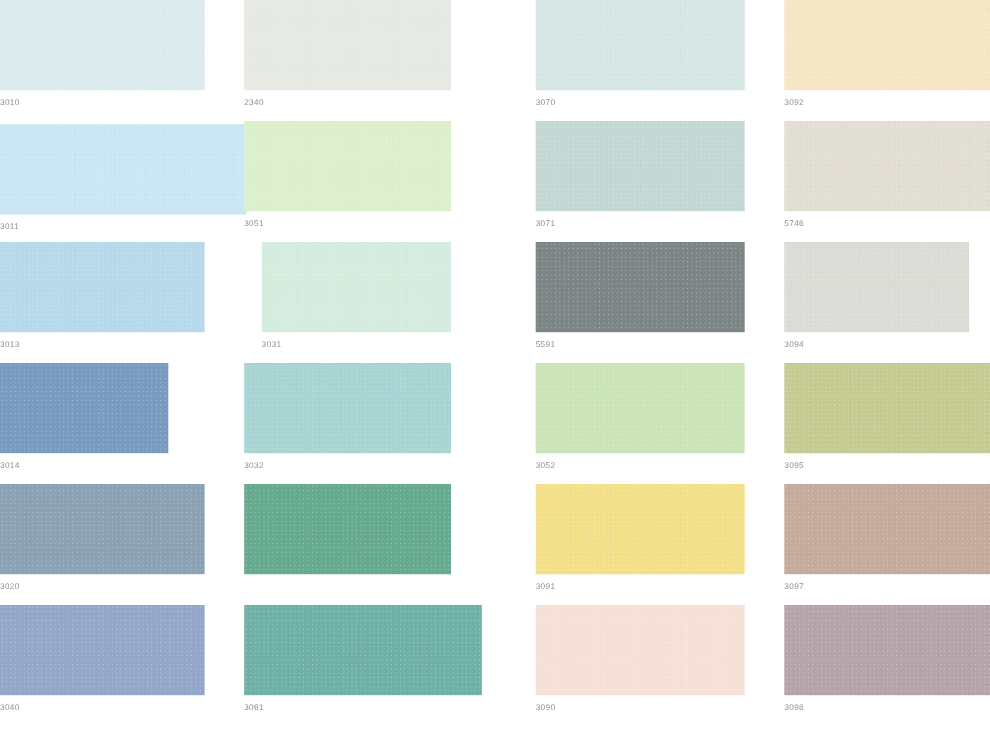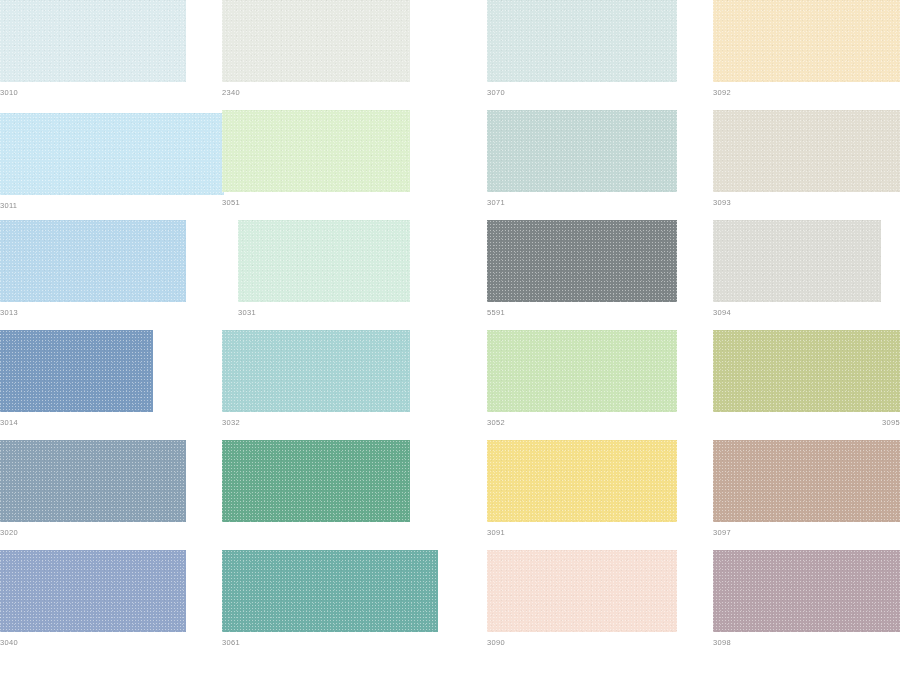--- a/index.html
+++ b/index.html
@@ -90,21 +90,21 @@
     <div class="swatch-cell" style="left: 222px; top: 110px; width: 188px;">
       <div class="swatch-chip" style="height: 82px; background-color: rgb(221, 240, 206);"></div>
       <div class="swatch-label">3051</div>
     </div>
     <div class="swatch-cell" style="left: 487px; top: 110px; width: 190px;">
       <div class="swatch-chip" style="height: 82px; background-color: rgb(195, 216, 213);"></div>
       <div class="swatch-label">3071</div>
     </div>
     <div class="swatch-cell" style="left: 713px; top: 110px; width: 187px;">
       <div class="swatch-chip" style="height: 82px; background-color: rgb(226, 222, 210);"></div>
-      <div class="swatch-label">3093</div>
+      <div class="swatch-label">5746</div>
     </div>
     <div class="swatch-cell" style="left: 0px; top: 220px; width: 186px;">
       <div class="swatch-chip" style="height: 82px; background-color: rgb(184, 216, 236);"></div>
       <div class="swatch-label">3013</div>
     </div>
     <div class="swatch-cell" style="left: 222px; top: 220px; width: 188px; padding-left: 16px;">
       <div class="swatch-chip" style="height: 82px; background-color: rgb(213, 237, 223);"></div>
       <div class="swatch-label">3031</div>
     </div>
     <div class="swatch-cell" style="left: 487px; top: 220px; width: 190px;">
@@ -120,21 +120,21 @@
       <div class="swatch-label">3014</div>
     </div>
     <div class="swatch-cell" style="left: 222px; top: 330px; width: 188px;">
       <div class="swatch-chip" style="height: 82px; background-color: rgb(168, 212, 212);"></div>
       <div class="swatch-label">3032</div>
     </div>
     <div class="swatch-cell" style="left: 487px; top: 330px; width: 190px;">
       <div class="swatch-chip" style="height: 82px; background-color: rgb(203, 229, 184);"></div>
       <div class="swatch-label">3052</div>
     </div>
-    <div class="swatch-cell" style="left: 713px; top: 330px; width: 187px; text-align: right;">
+    <div class="swatch-cell" style="left: 713px; top: 330px; width: 187px;">
       <div class="swatch-chip" style="height: 82px; background-color: rgb(197, 204, 146);"></div>
       <div class="swatch-label">3095</div>
     </div>
     <div class="swatch-cell" style="left: 0px; top: 440px; width: 186px;">
       <div class="swatch-chip" style="height: 82px; background-color: rgb(139, 162, 181);"></div>
       <div class="swatch-label">3020</div>
     </div>
     <div class="swatch-cell" style="left: 222px; top: 440px; width: 188px;">
       <div class="swatch-chip" style="height: 82px; background-color: rgb(103, 171, 142);"></div>
     </div>

